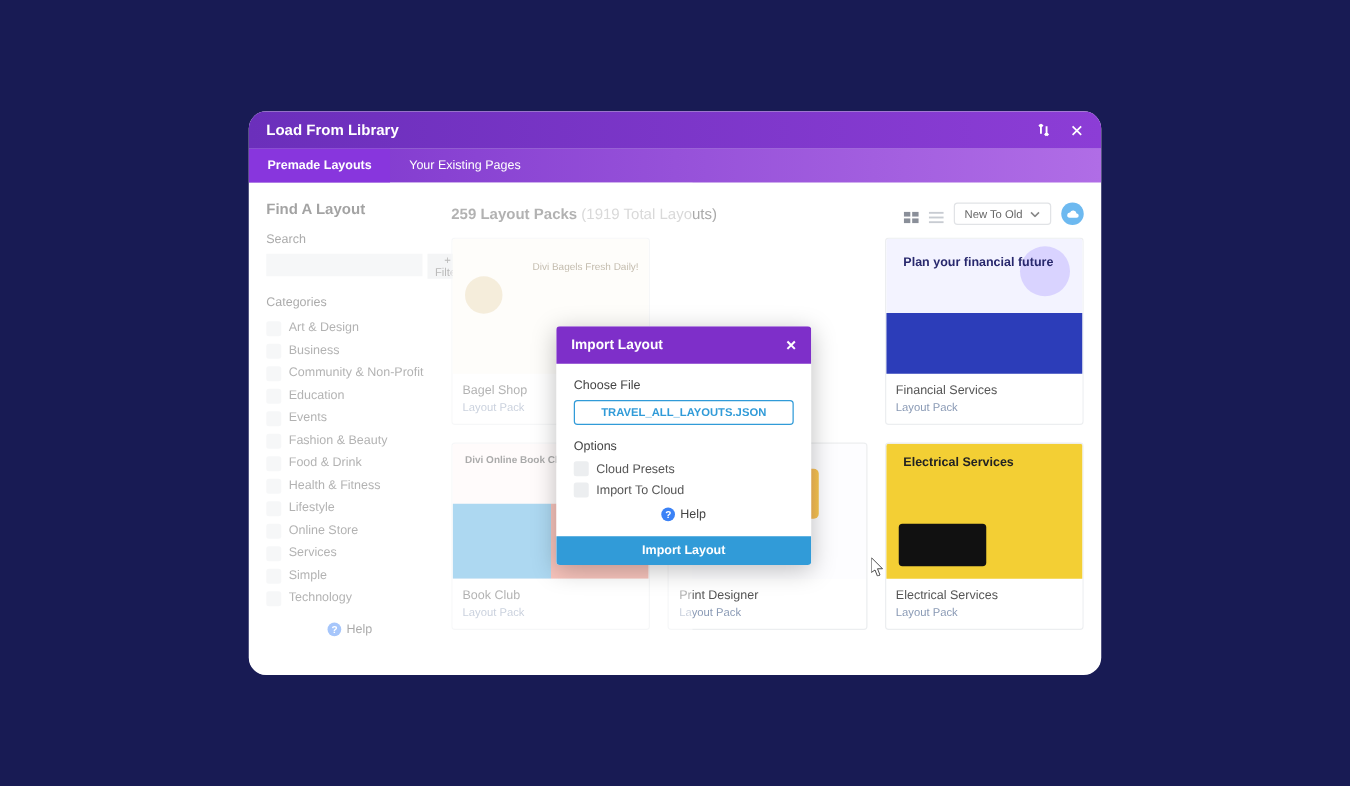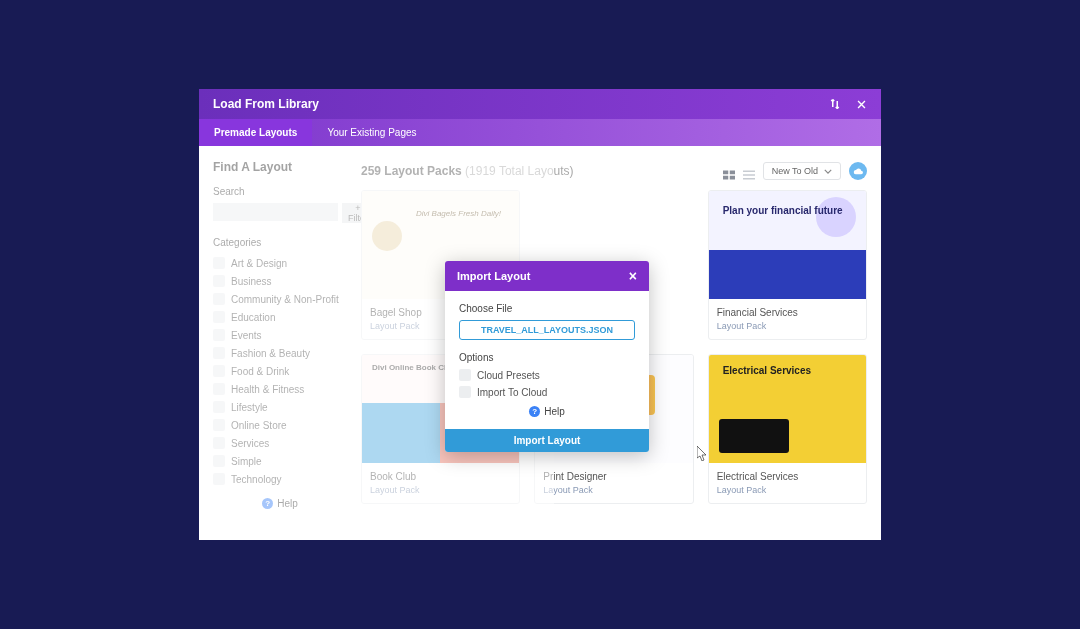--- a/index.html
+++ b/index.html
@@ -13,20 +13,21 @@
   width: 1080px;
 }
 .app {
   width: 682px;
   height: 451px;
   background: #fff;
   display: flex;
   flex-direction: column;
   position: relative;
   overflow: hidden;
+  border-radius: 14px;
 }
 .header {
   background: linear-gradient(90deg, #6b2fbb 0%, #8c3dd6 100%);
   color: #fff;
   display: flex;
   align-items: center;
   justify-content: space-between;
   padding: 8px 14px;
   font-size: 12px;
   font-weight: 600;
@@ -73,21 +74,21 @@
   background: #e6e8ea;
   border: none;
   font-size: 9px;
   padding: 0 6px;
   color: #666;
   cursor: pointer;
 }
 .cat-list { list-style: none; }
 .cat-list li {
   display: flex;
-  align-items: center;
+  align-items: flex-start;
   gap: 6px;
   padding: 3px 0;
   font-size: 10px;
   color: #555;
   cursor: pointer;
 }
 .chk {
   width: 12px; height: 12px;
   background: #eceef0;
   border-radius: 2px;
@@ -231,21 +232,21 @@
 .th-fin-txt { position: absolute; left: 14px; top: 14px; font-size: 10px; font-weight: 700; color: #28286d; line-height: 1.2; }
 .th-elec { background: #f3cf34; position: relative; }
 .th-elec::before { content: ""; position: absolute; left: 10px; bottom: 10px; width: 70px; height: 34px; background: #111; border-radius: 3px; }
 .th-elec-txt { position: absolute; left: 14px; top: 10px; font-size: 10px; font-weight: 800; color: #222; }
 .th-print { background: #fdfdff; position: relative; }
 .th-print::before { content: ""; position: absolute; left: 30px; top: 20px; width: 90px; height: 40px; background: linear-gradient(90deg,#6a5acd,#ff7bac,#f9c74f); border-radius: 4px; }
 .th-book { background: #fff6f6; position: relative; }
 .th-book::before { content:""; position:absolute; bottom:0; left:0; right:0; height:60px; background: linear-gradient(90deg,#4aa8e0 50%, #f07d6a 50%); }
 .th-bagel { background: #fdfaf4; position: relative; }
 .th-bagel::before { content:""; position:absolute; left:10px; top:30px; width:30px; height:30px; background:#e8d7b0; border-radius:50%; }
-.th-bagel-txt { position:absolute; left:54px; top:18px; font-size:8px; color:#7a6a4a; font-style:italic; }
+.th-bagel-txt { position:absolute; left:64px; top:18px; font-size:8px; color:#7a6a4a; }
 </style>
 </head>
 <body>
 
 <div class="app">
 
   <div class="header">
     <span>Load From Library</span>
     <div class="header-actions">
       <span class="header-icon">

